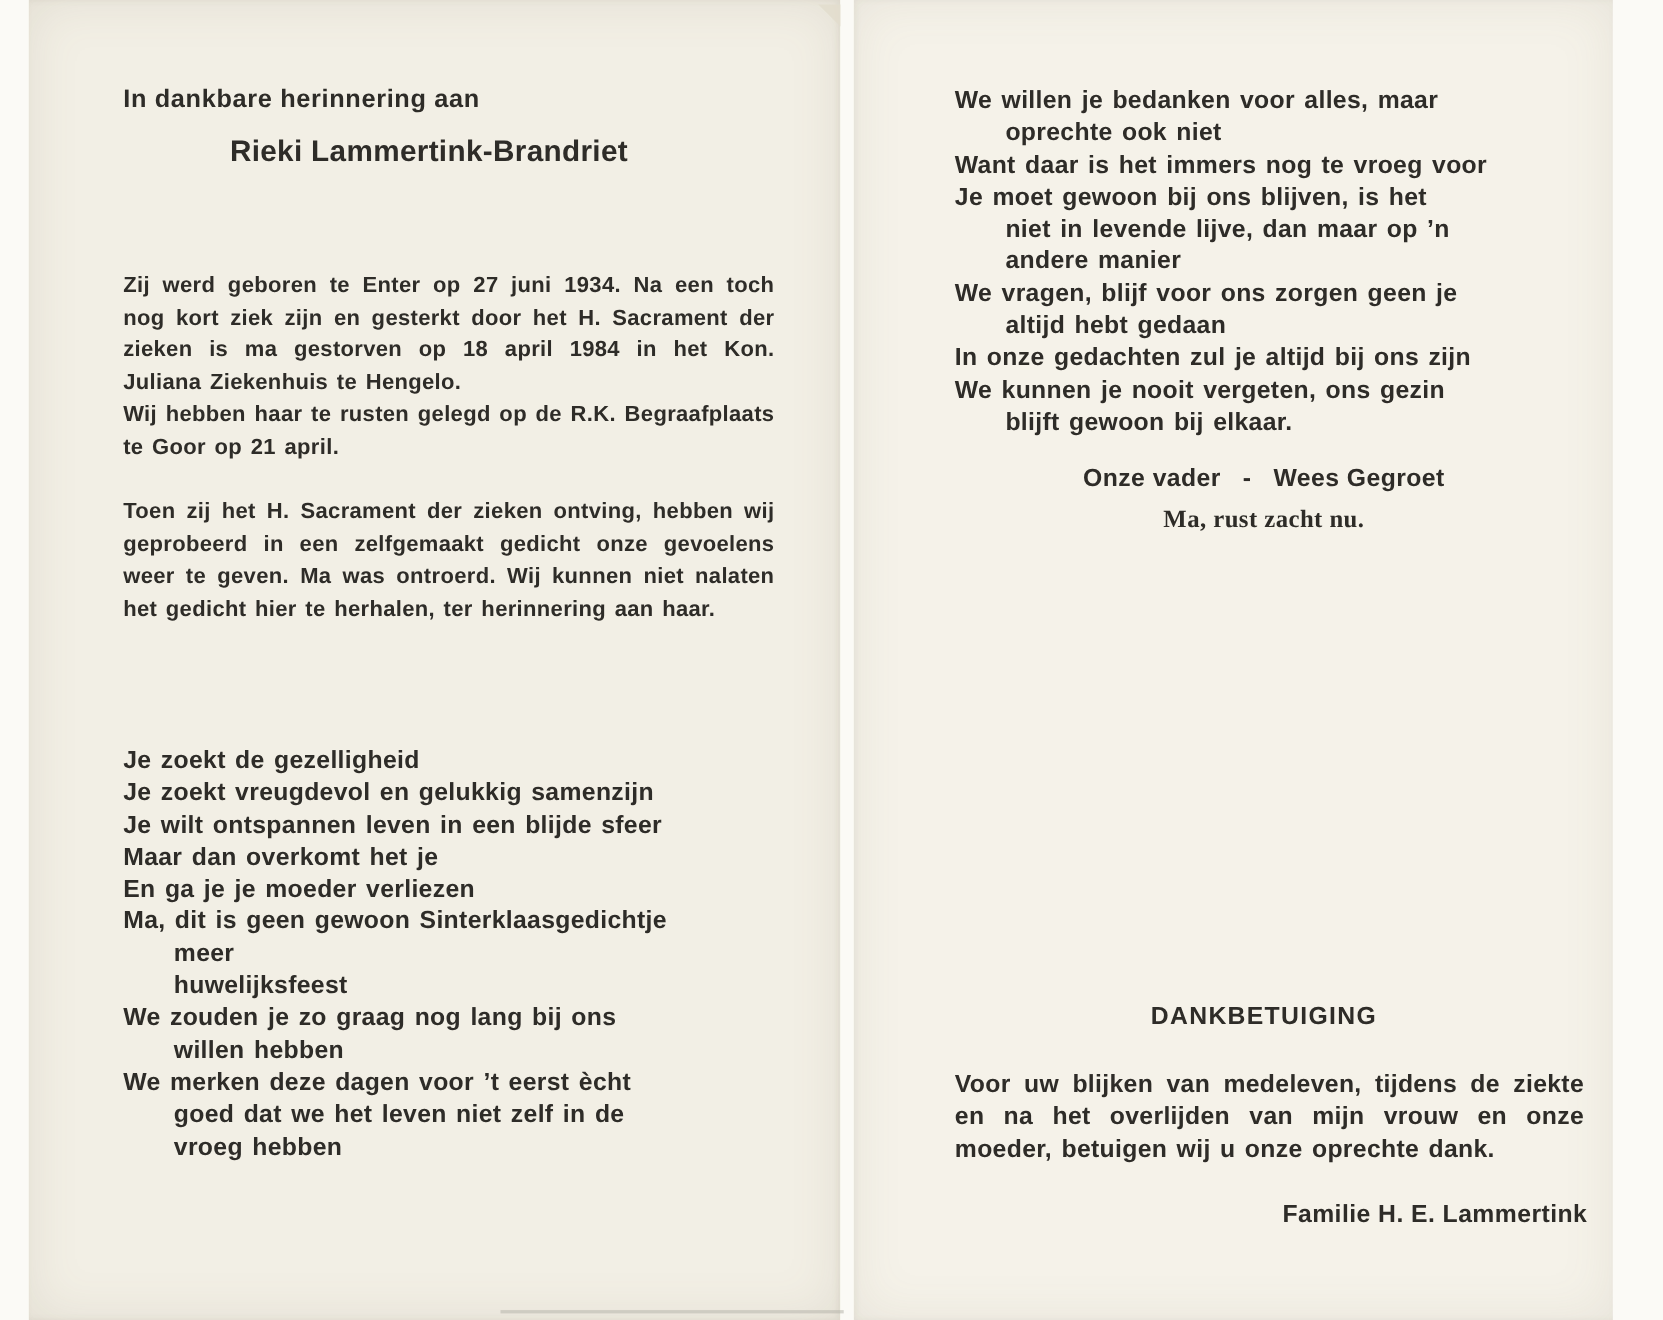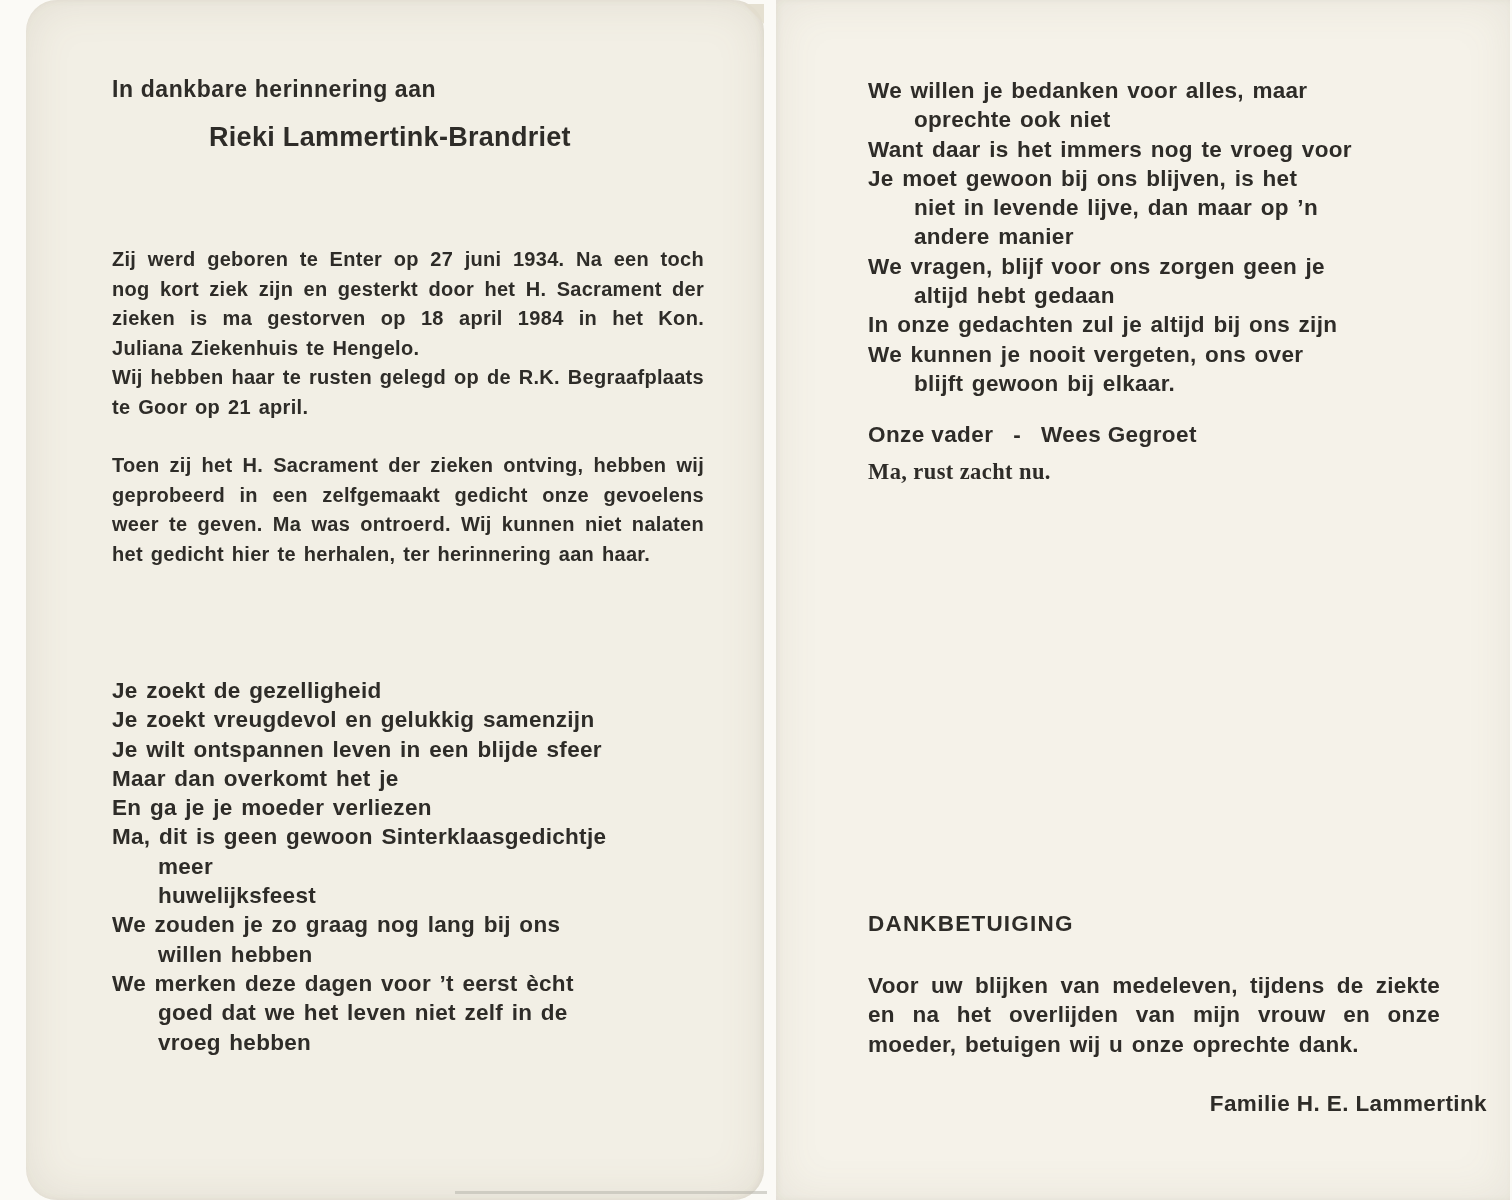--- a/index.html
+++ b/index.html
@@ -17,27 +17,25 @@
     font-weight: 700;
   }
   .page {
     position: absolute;
     top: 0; height: 1200px;
   }
   .page-left {
     left: 26px; width: 738px;
     background: #f2efe5;
     box-shadow: inset 0 0 46px rgba(120,110,88,0.13), inset -2px 0 6px rgba(120,110,88,0.10);
-    border-radius: 31px;
   }
   .page-right {
     left: 776px; width: 690px;
     background: #f5f2e9;
     box-shadow: inset 0 0 46px rgba(120,110,88,0.10), inset 2px 0 6px rgba(120,110,88,0.08);
-    padding-left: 44px;
   }
   .corner-fold {
     position: absolute; right: 0; top: 4px;
     width: 0; height: 0;
     border-left: 20px solid transparent;
     border-top: 20px solid #e2ddcd;
     opacity: 0.9;
   }
   .scan-line {
     position: absolute;
@@ -73,20 +71,21 @@
     font-size: 22.5px; line-height: 29.3px;
     letter-spacing: 0.3px; word-spacing: 2px;
     white-space: nowrap;
   }
   .poem-left { left: 86px; top: 676px; }
   .poem-line.indent { padding-left: 46px; }
   
   .poem-right { left: 92px; top: 76px; }
   .centered-line {
     position: absolute; left: 92px; width: 562px;
+    text-align: center;
     font-size: 22.5px; letter-spacing: 0.4px;
     white-space: pre;
   }
   .prayers { top: 422px; }
   .closing { top: 459px; font-family: Liberation Serif, serif; }
   .ack-title {
     top: 911px;
     letter-spacing: 1.2px;
   }
   .ack-text {
@@ -143,21 +142,21 @@
     <div class="poem poem-right">
         <div class="poem-line">We willen je bedanken voor alles, maar</div>
         <div class="poem-line indent">oprechte ook niet</div>
         <div class="poem-line">Want daar is het immers nog te vroeg voor</div>
         <div class="poem-line">Je moet gewoon bij ons blijven, is het</div>
         <div class="poem-line indent">niet in levende lijve, dan maar op ’n</div>
         <div class="poem-line indent">andere manier</div>
         <div class="poem-line">We vragen, blijf voor ons zorgen geen je</div>
         <div class="poem-line indent">altijd hebt gedaan</div>
         <div class="poem-line">In onze gedachten zul je altijd bij ons zijn</div>
-        <div class="poem-line">We kunnen je nooit vergeten, ons over</div>
+        <div class="poem-line">We kunnen je nooit vergeten, ons gezin</div>
         <div class="poem-line indent">blijft gewoon bij elkaar.</div>
       </div>
 
     <div class="centered-line prayers">Onze vader   -   Wees Gegroet</div>
 
     <div class="centered-line closing">Ma, rust zacht nu.</div>
 
     <div class="centered-line ack-title">DANKBETUIGING</div>
 
     <p class="ack-text">Voor uw blijken van medeleven, tijdens de ziekte en na het overlijden van mijn vrouw en onze moeder, betuigen wij u onze oprechte dank.</p>

